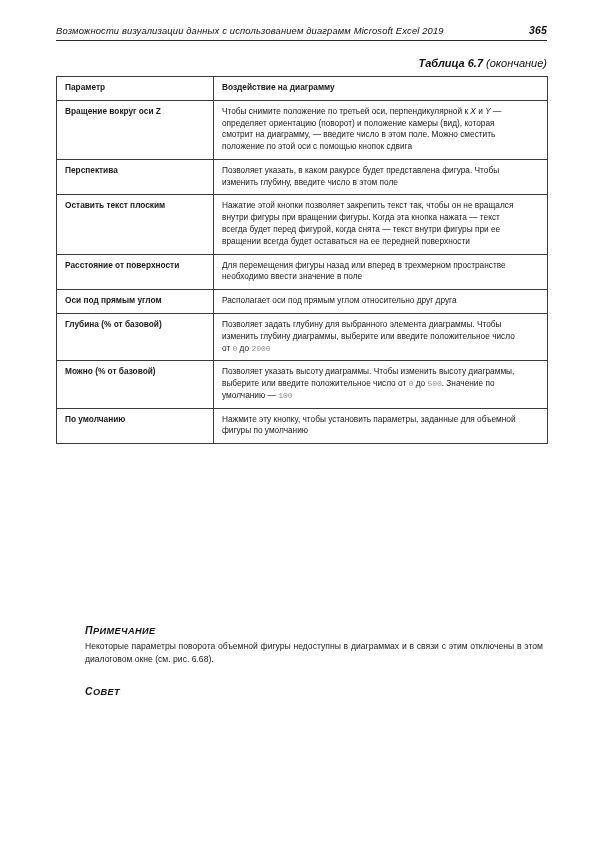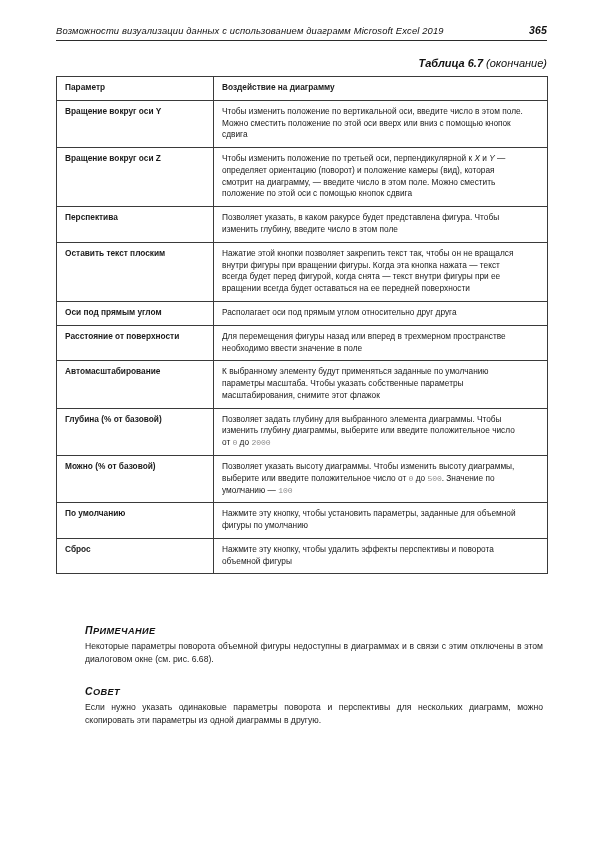--- a/index.html
+++ b/index.html
@@ -166,70 +166,57 @@
           <col class="c2">
         </colgroup>
       <thead>
         <tr>
           <th class="hcell">Параметр</th>
           <th class="hcell">Воздействие на диаграмму</th>
         </tr>
       </thead>
       <tbody>
         <tr>
-          <td class="pname">Вращение вокруг оси Y</td>
-          <td class="pdesc">Чтобы изменить положение по вертикальной оси, введите число в этом поле. Можно сместить положение по этой оси вверх или вниз с помощью кнопок сдвига</td>
-        </tr>
-        <tr>
           <td class="pname">Вращение вокруг оси Z</td>
-          <td class="pdesc"><span>Чтобы изменить положение по третьей оси, перпендикулярной к </span><i class="ital">X</i><span> и </span><i class="ital">Y</i><span> — определяет ориентацию (поворот) и положение камеры (вид), которая смотрит на диаграмму, — введите число в этом поле. Можно сместить положение по этой оси с помощью кнопок сдвига</span></td>
+          <td class="pdesc"><span>Чтобы снимите положение по третьей оси, перпендикулярной к </span><i class="ital">X</i><span> и </span><i class="ital">Y</i><span> — определяет ориентацию (поворот) и положение камеры (вид), которая смотрит на диаграмму, — введите число в этом поле. Можно сместить положение по этой оси с помощью кнопок сдвига</span></td>
         </tr>
         <tr>
           <td class="pname">Перспектива</td>
           <td class="pdesc">Позволяет указать, в каком ракурсе будет представлена фигура. Чтобы изменить глубину, введите число в этом поле</td>
         </tr>
         <tr>
           <td class="pname">Оставить текст плоским</td>
           <td class="pdesc">Нажатие этой кнопки позволяет закрепить текст так, чтобы он не вращался внутри фигуры при вращении фигуры. Когда эта кнопка нажата — текст всегда будет перед фигурой, когда снята — текст внутри фигуры при ее вращении всегда будет оставаться на ее передней поверхности</td>
         </tr>
         <tr>
+          <td class="pname">Расстояние от поверхности</td>
+          <td class="pdesc">Для перемещения фигуры назад или вперед в трехмерном пространстве необходимо ввести значение в поле</td>
+        </tr>
+        <tr>
           <td class="pname">Оси под прямым углом</td>
           <td class="pdesc">Располагает оси под прямым углом относительно друг друга</td>
         </tr>
         <tr>
-          <td class="pname">Расстояние от поверхности</td>
-          <td class="pdesc">Для перемещения фигуры назад или вперед в трехмерном пространстве необходимо ввести значение в поле</td>
-        </tr>
-        <tr>
-          <td class="pname">Автомасштабирование</td>
-          <td class="pdesc">К выбранному элементу будут применяться заданные по умолчанию параметры масштаба. Чтобы указать собственные параметры масштабирования, снимите этот флажок</td>
-        </tr>
-        <tr>
           <td class="pname">Глубина (% от базовой)</td>
           <td class="pdesc"><span>Позволяет задать глубину для выбранного элемента диаграммы. Чтобы изменить глубину диаграммы, выберите или введите положительное число от </span><span class="num">0</span><span> до </span><span class="num">2000</span></td>
         </tr>
         <tr>
           <td class="pname">Можно (% от базовой)</td>
           <td class="pdesc"><span>Позволяет указать высоту диаграммы. Чтобы изменить высоту диаграммы, выберите или введите положительное число от </span><span class="num">0</span><span> до </span><span class="num">500</span><span>. Значение по умолчанию — </span><span class="num">100</span></td>
         </tr>
         <tr>
           <td class="pname">По умолчанию</td>
           <td class="pdesc">Нажмите эту кнопку, чтобы установить параметры, заданные для объемной фигуры по умолчанию</td>
-        </tr>
-        <tr>
-          <td class="pname">Сброс</td>
-          <td class="pdesc">Нажмите эту кнопку, чтобы удалить эффекты перспективы и поворота объемной фигуры</td>
         </tr>
       </tbody>
     </table>
   </div>
 
   <div class="note" id="note-primechanie">
     <div class="note-head"><span class="cap1">П</span><span>РИМЕЧАНИЕ</span></div>
     <div class="note-body">Некоторые параметры поворота объемной фигуры недоступны в диаграммах и в связи с этим отключены в этом диалоговом окне (см. рис. 6.68).</div>
   </div>
 
   <div class="note" id="note-sovet">
     <div class="note-head"><span class="cap1">С</span><span>ОВЕТ</span></div>
-    <div class="note-body">Если нужно указать одинаковые параметры поворота и перспективы для нескольких диаграмм, можно скопировать эти параметры из одной диаграммы в другую.</div>
   </div>
 
 </div>
 
 </body></html>

